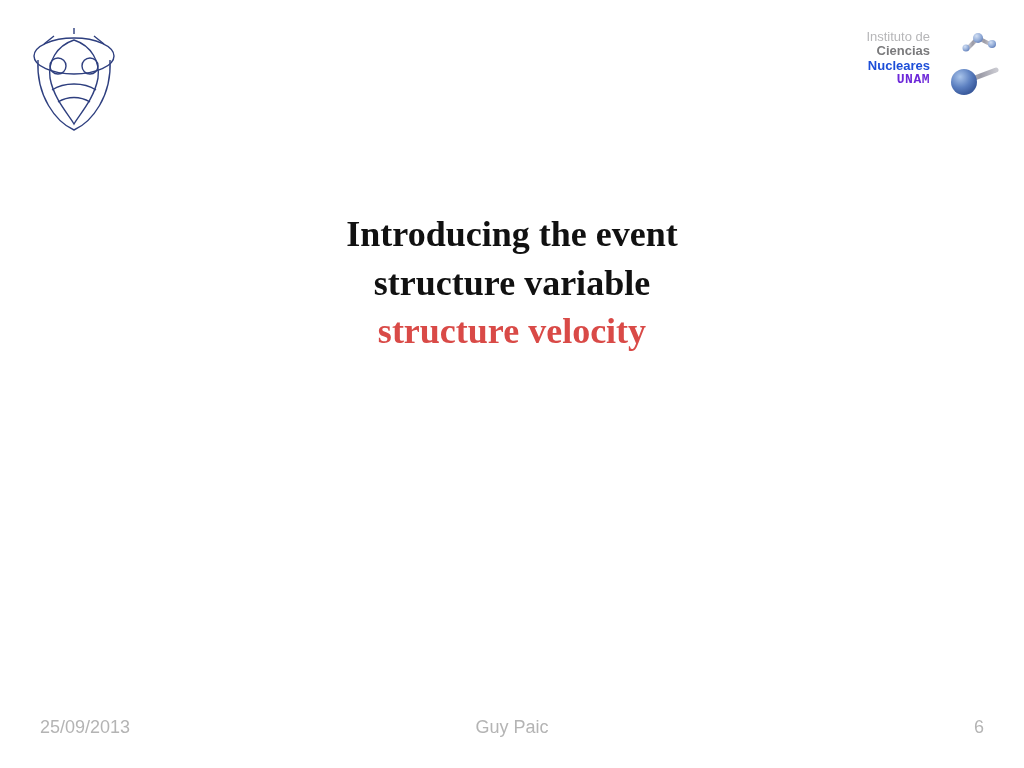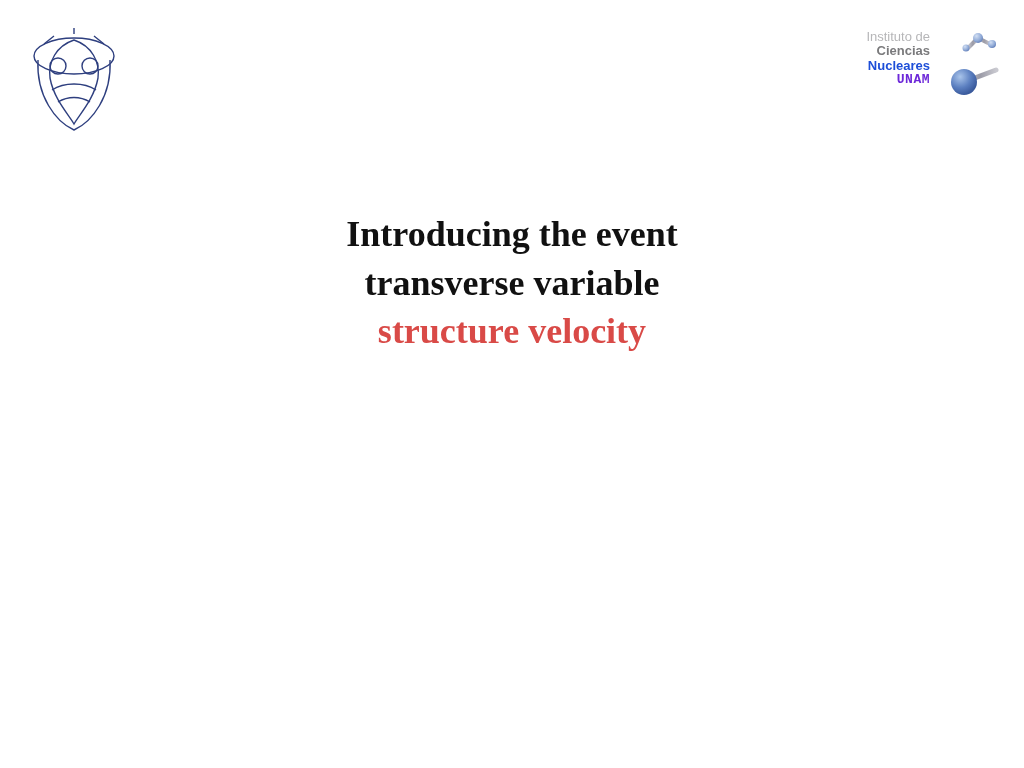--- a/index.html
+++ b/index.html
@@ -75,18 +75,23 @@
         <circle cx="16" cy="52" r="13" fill="url(#gBig)"></circle>
         <circle cx="30" cy="8" r="5" fill="url(#gSmall)"></circle>
         <circle cx="44" cy="14" r="4" fill="url(#gSmall)"></circle>
         <circle cx="18" cy="18" r="3.5" fill="url(#gSmall)"></circle>
       </svg>
     </div>
   </div>
 
   <div class="title-block">
     <div>Introducing the event</div>
-    <div>transverse variable</div>
+    <div>structure variable</div>
     <div class="title-red">structure velocity</div>
   </div>
 
+  <div class="footer">
+    <div>25/09/2013</div>
+    <div class="center">Guy Paic</div>
+    <div>6</div>
+  </div>
 
 </div>
 
 </body></html>

